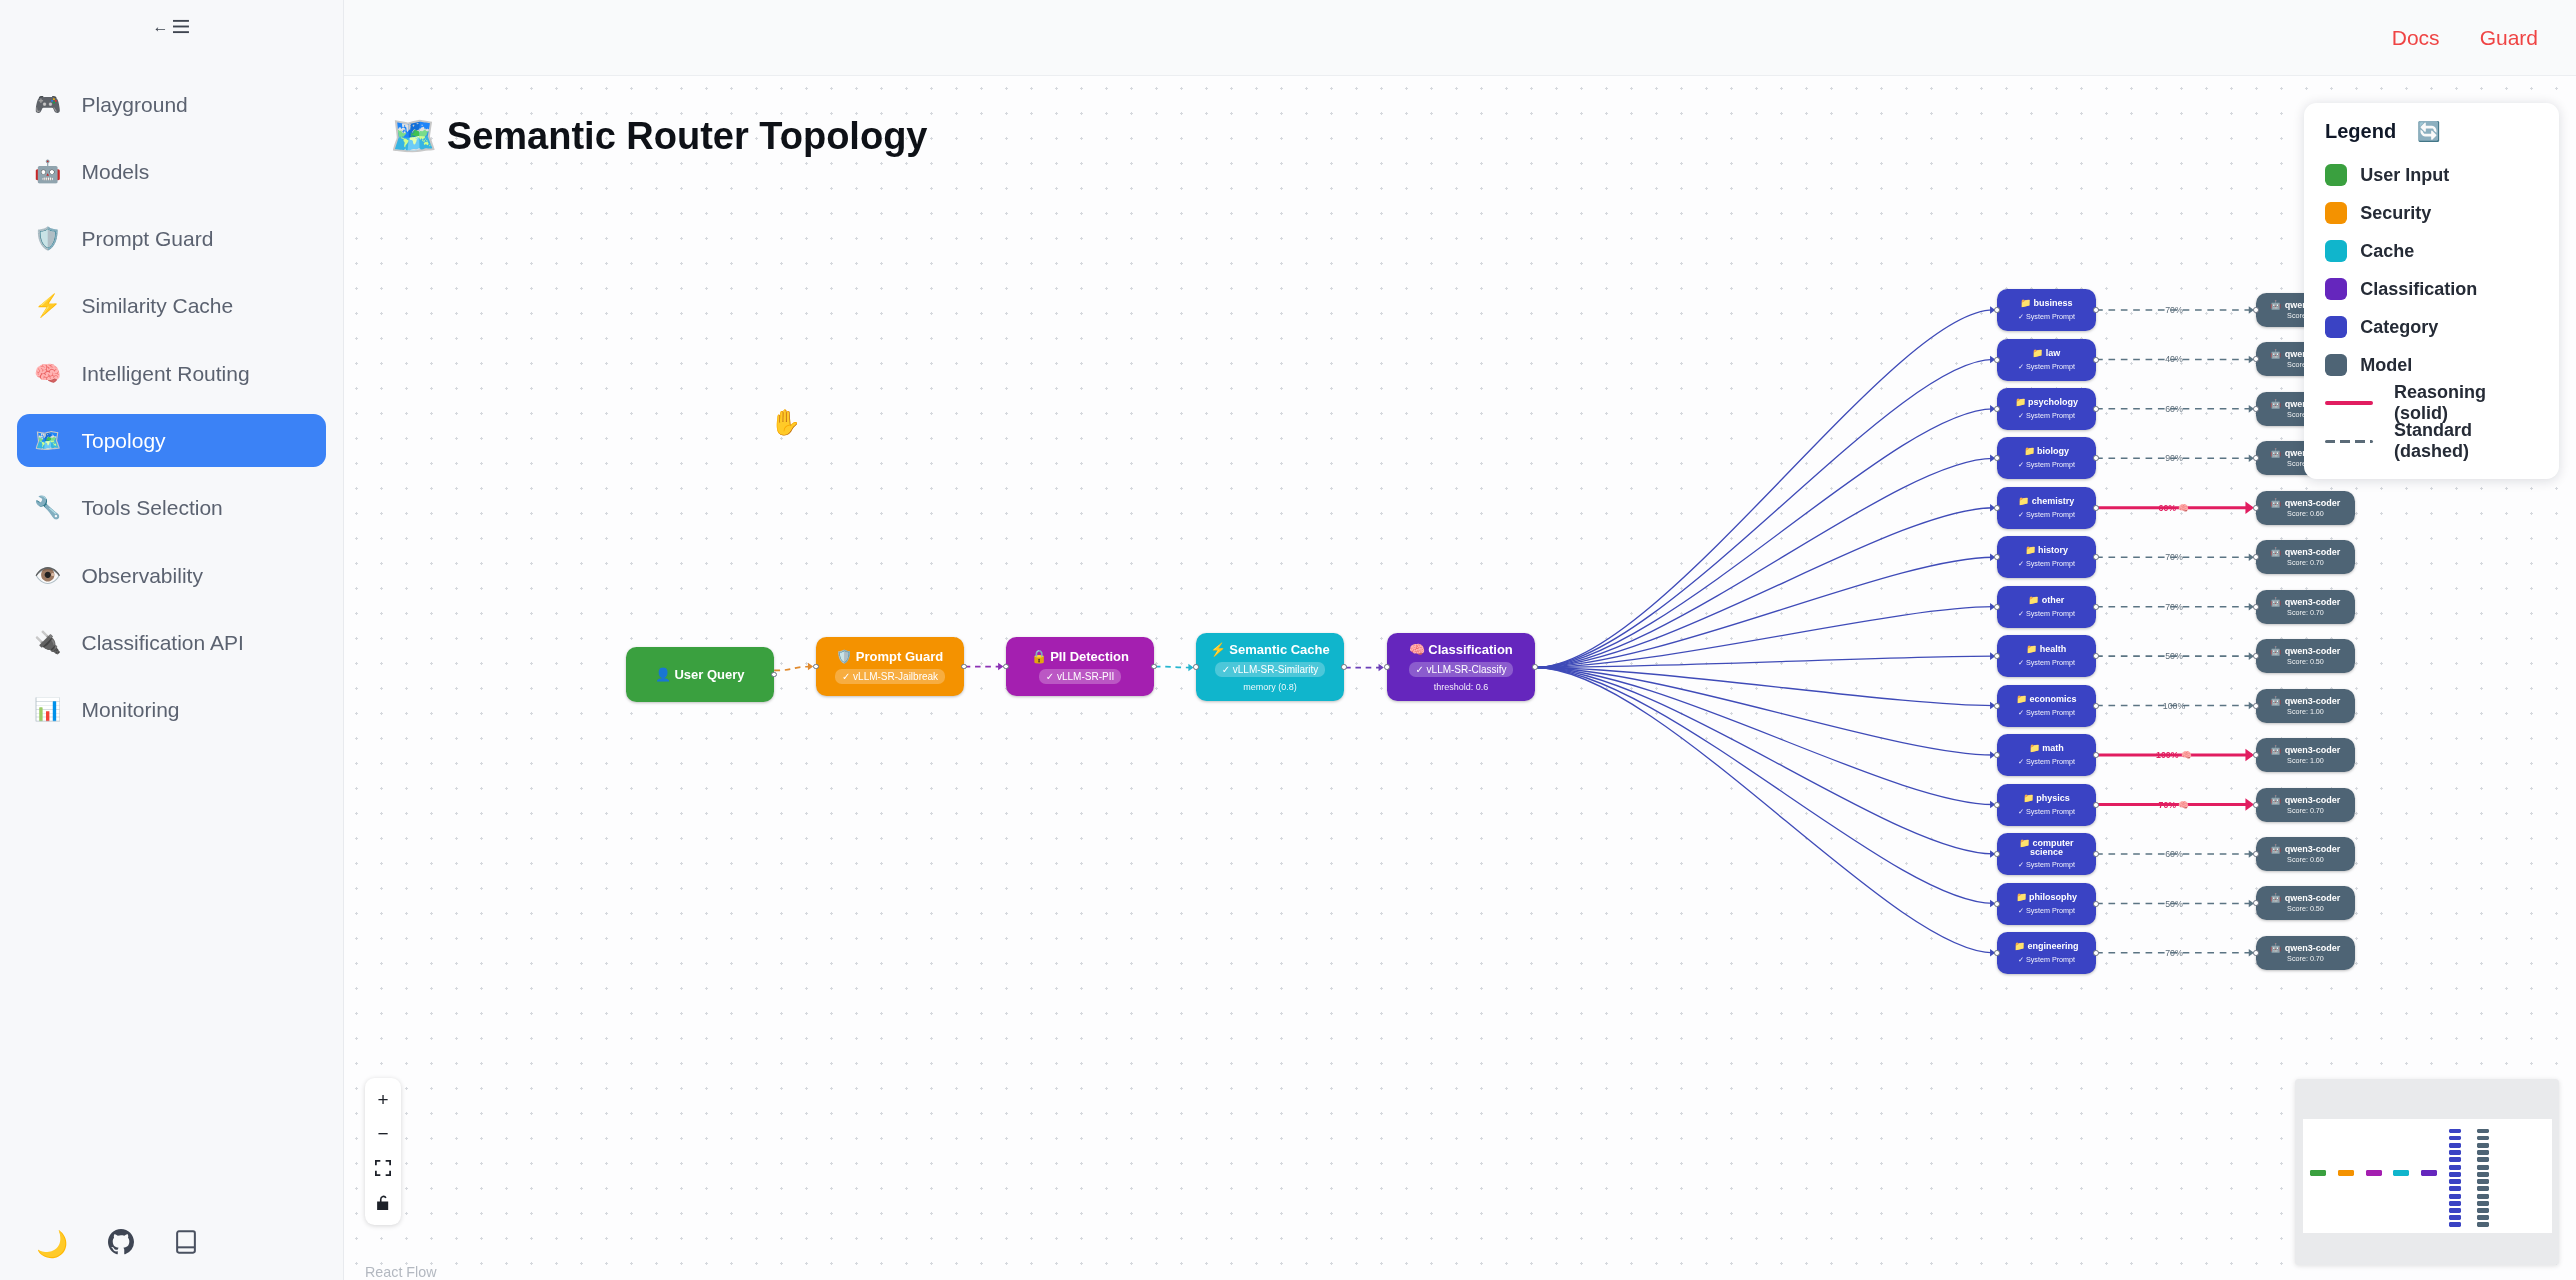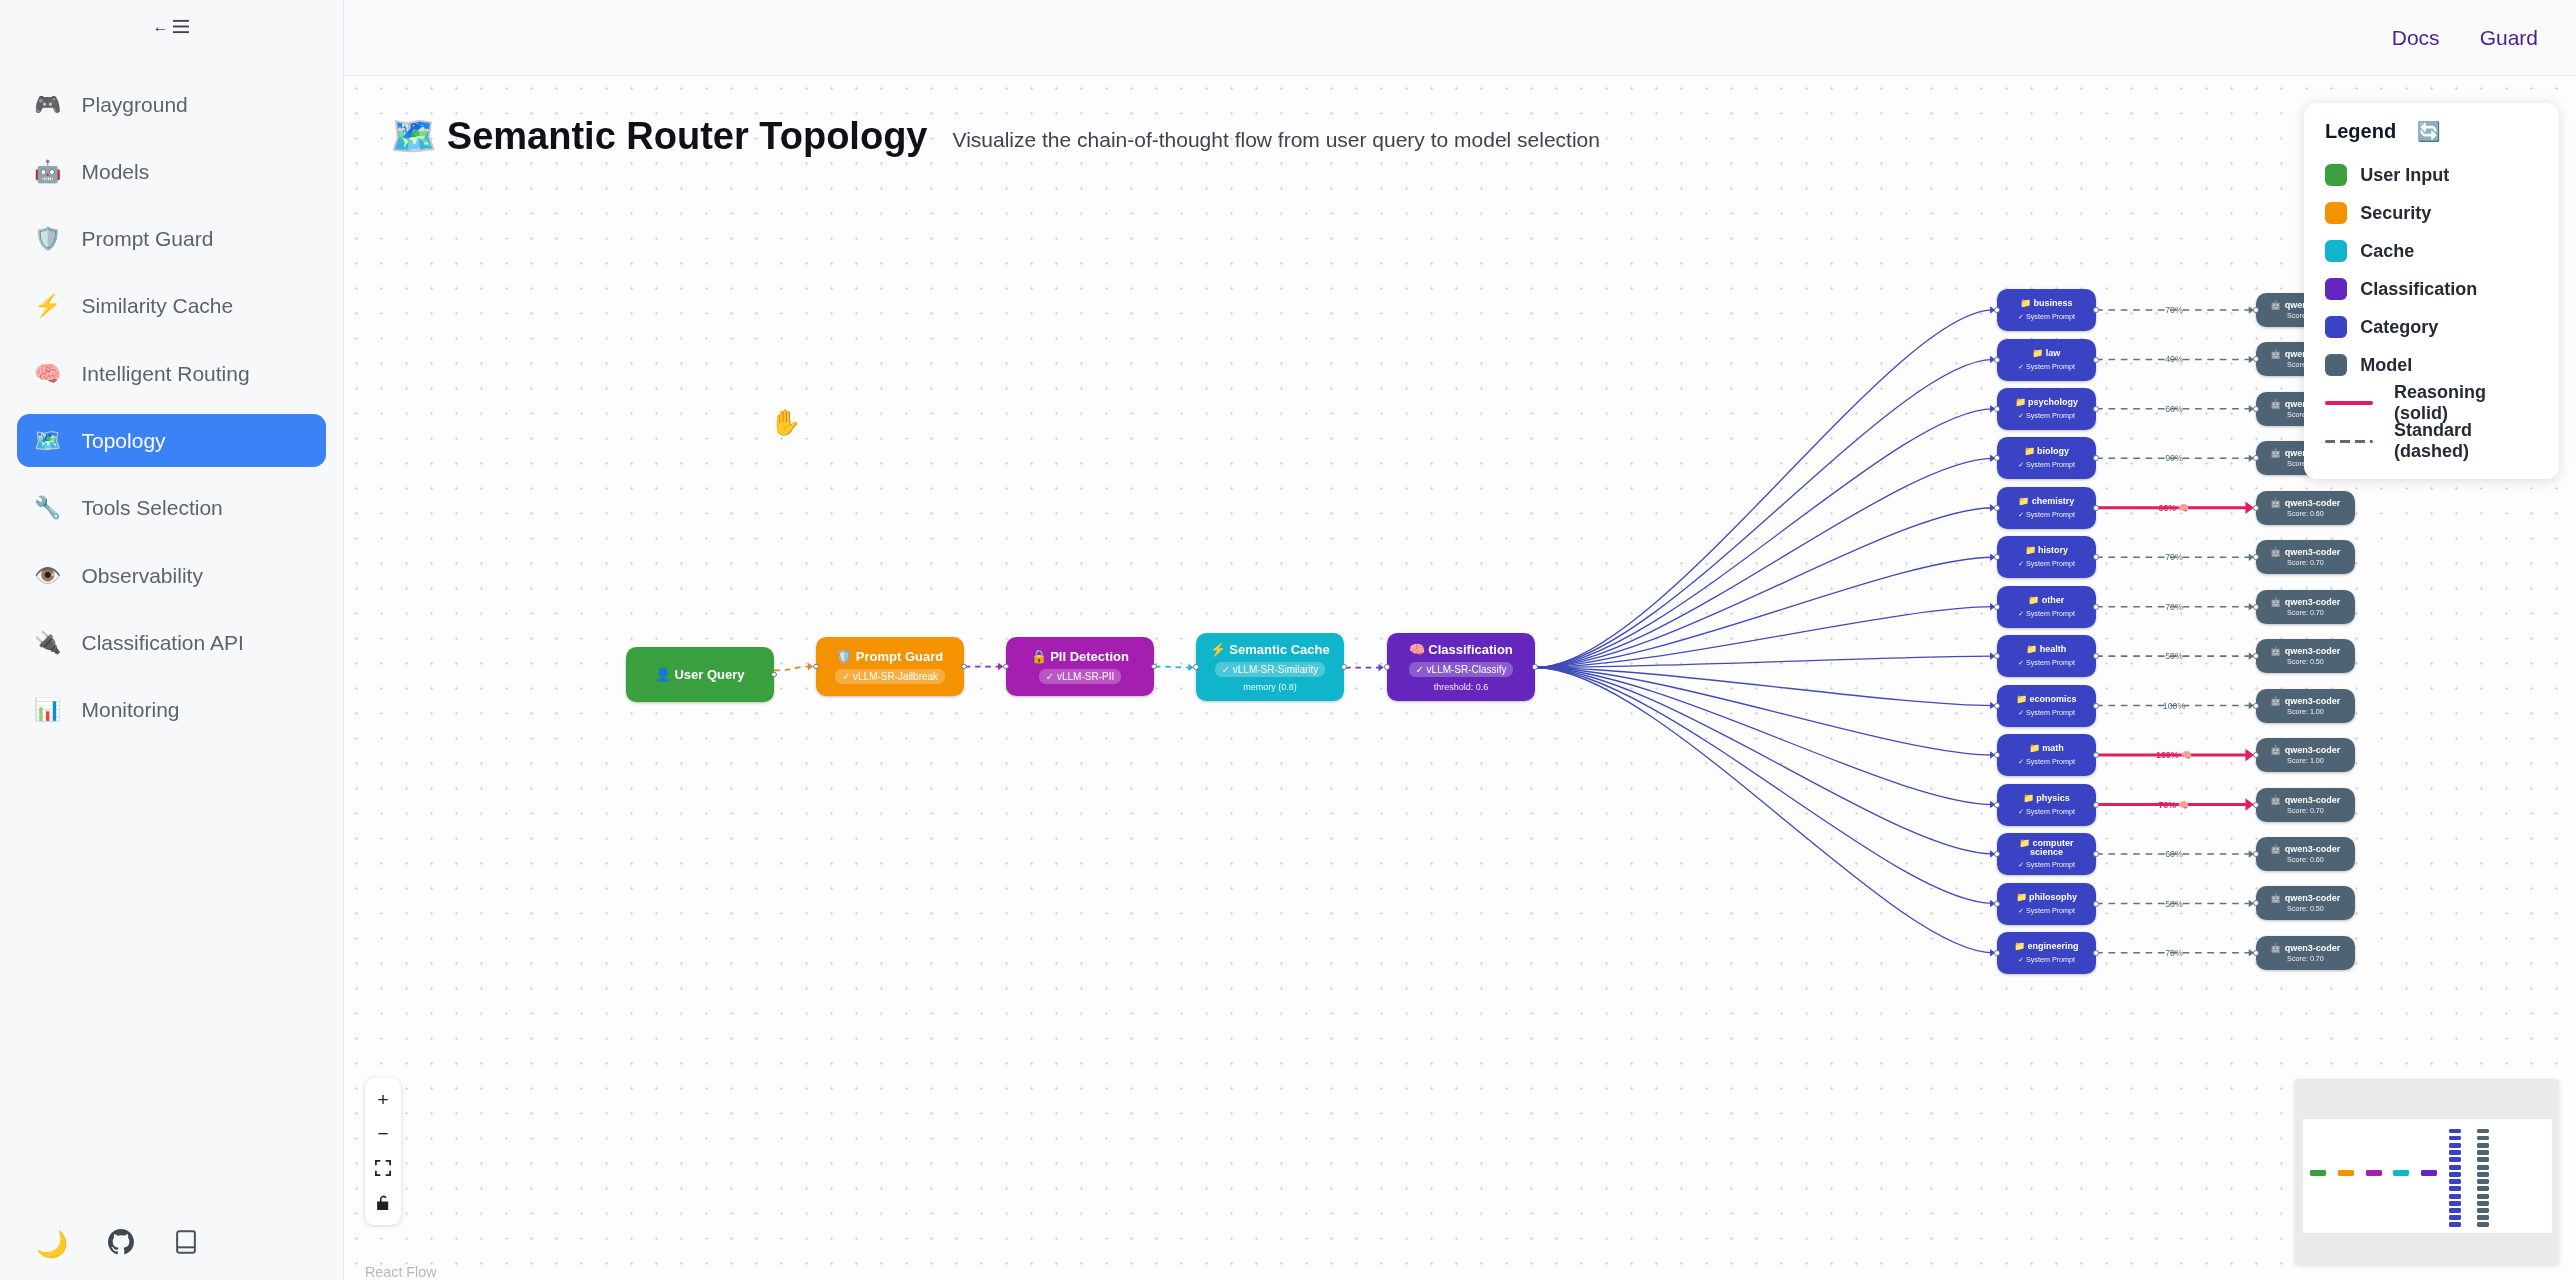--- a/index.html
+++ b/index.html
@@ -40,21 +40,21 @@
   }
   .side-footer span { font-size: 26px; color: #4a5160; cursor: pointer; line-height: 1; }
 
   
   .main { flex: 1; position: relative; height: 1280px; background: #ffffff; }
   .topbar {
     height: 76px; background: #f9fafb; border-bottom: 1px solid #eceef1;
     display: flex; align-items: center; justify-content: flex-end;
     padding-right: 38px; gap: 40px;
   }
-  .topbar a { font-size: 21px; color: #4c1d95; text-decoration: none; cursor: pointer; }
+  .topbar a { font-size: 21px; color: #ef4444; text-decoration: none; cursor: pointer; }
 
   .page-head { display: flex; align-items: flex-end; gap: 25px; padding: 38px 0 0 46px; }
   .page-title { font-size: 38px; font-weight: bold; color: #0e1117; display: flex; align-items: center; gap: 9.5px; }
   .page-sub { font-size: 21px; color: #3d4450; padding-bottom: 5.7px; }
 
   
   .canvas {
     position: absolute; left: 0; top: 76px; right: 0; bottom: 0;
     overflow: hidden;
     background-color: #fdfdfe;
@@ -224,21 +224,20 @@
       <a>Guard</a>
     </div>
 
     <div class="canvas">
 
       <div class="page-head">
         <div class="page-title">
           <span>🗺️</span>
           <span>Semantic Router Topology</span>
         </div>
-        <div class="page-sub">Visualize the chain-of-thought flow from user query to model selection</div>
       </div>
 
       <div class="flow-layer" id="flow-layer">
         <svg class="edges-svg" id="edges-svg" viewBox="0 0 2708 1266" width="2576" height="1204">
             <path d="M452,625 C476,625 468,621 492,621" fill="none" stroke="#e08a2e" stroke-width="1.8" stroke-dasharray="6 5"></path>
             <polygon points="487.5,617.04 493,621 487.5,624.96" fill="#e08a2e"></polygon>
             <path d="M652,621 C676,621 668,621 692,621" fill="none" stroke="#8b31b4" stroke-width="1.8" stroke-dasharray="6 5"></path>
             <polygon points="687.5,617.04 693,621 687.5,624.96" fill="#8b31b4"></polygon>
             <path d="M852,621 C876,621 868,622 892,622" fill="none" stroke="#26b6cf" stroke-width="1.8" stroke-dasharray="6 5"></path>
             <polygon points="887.5,618.04 893,622 887.5,625.96" fill="#26b6cf"></polygon>

